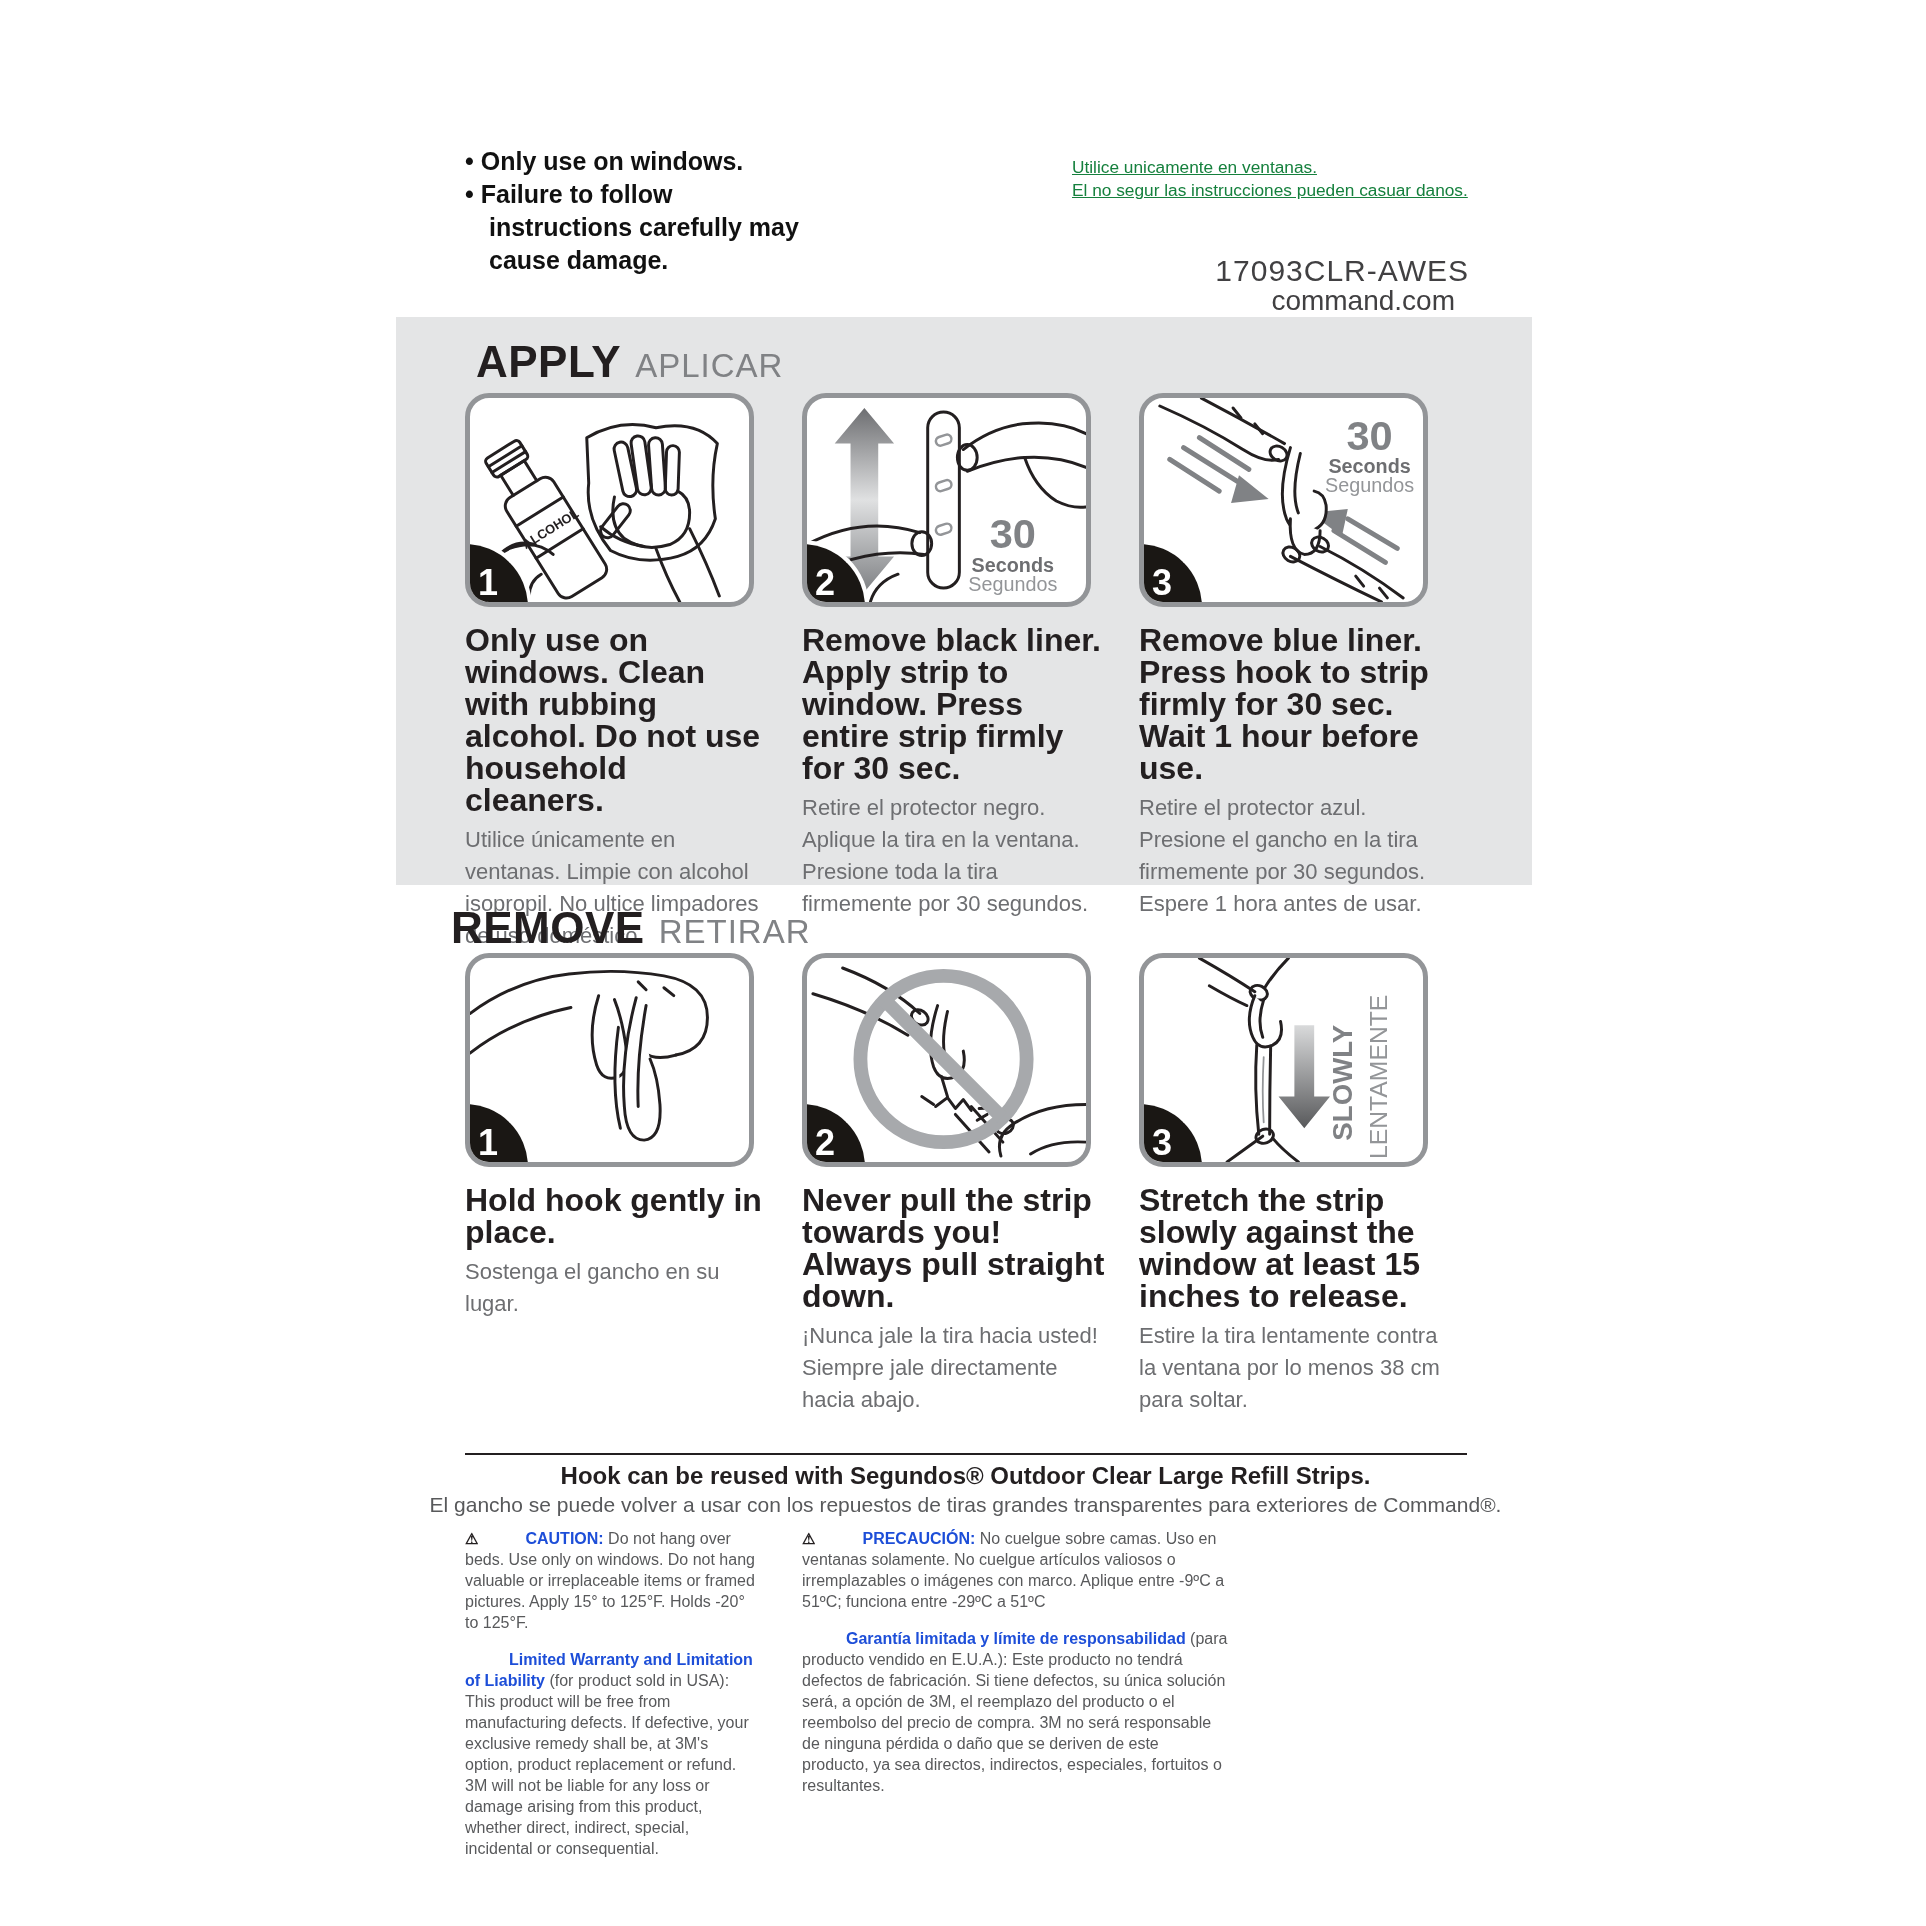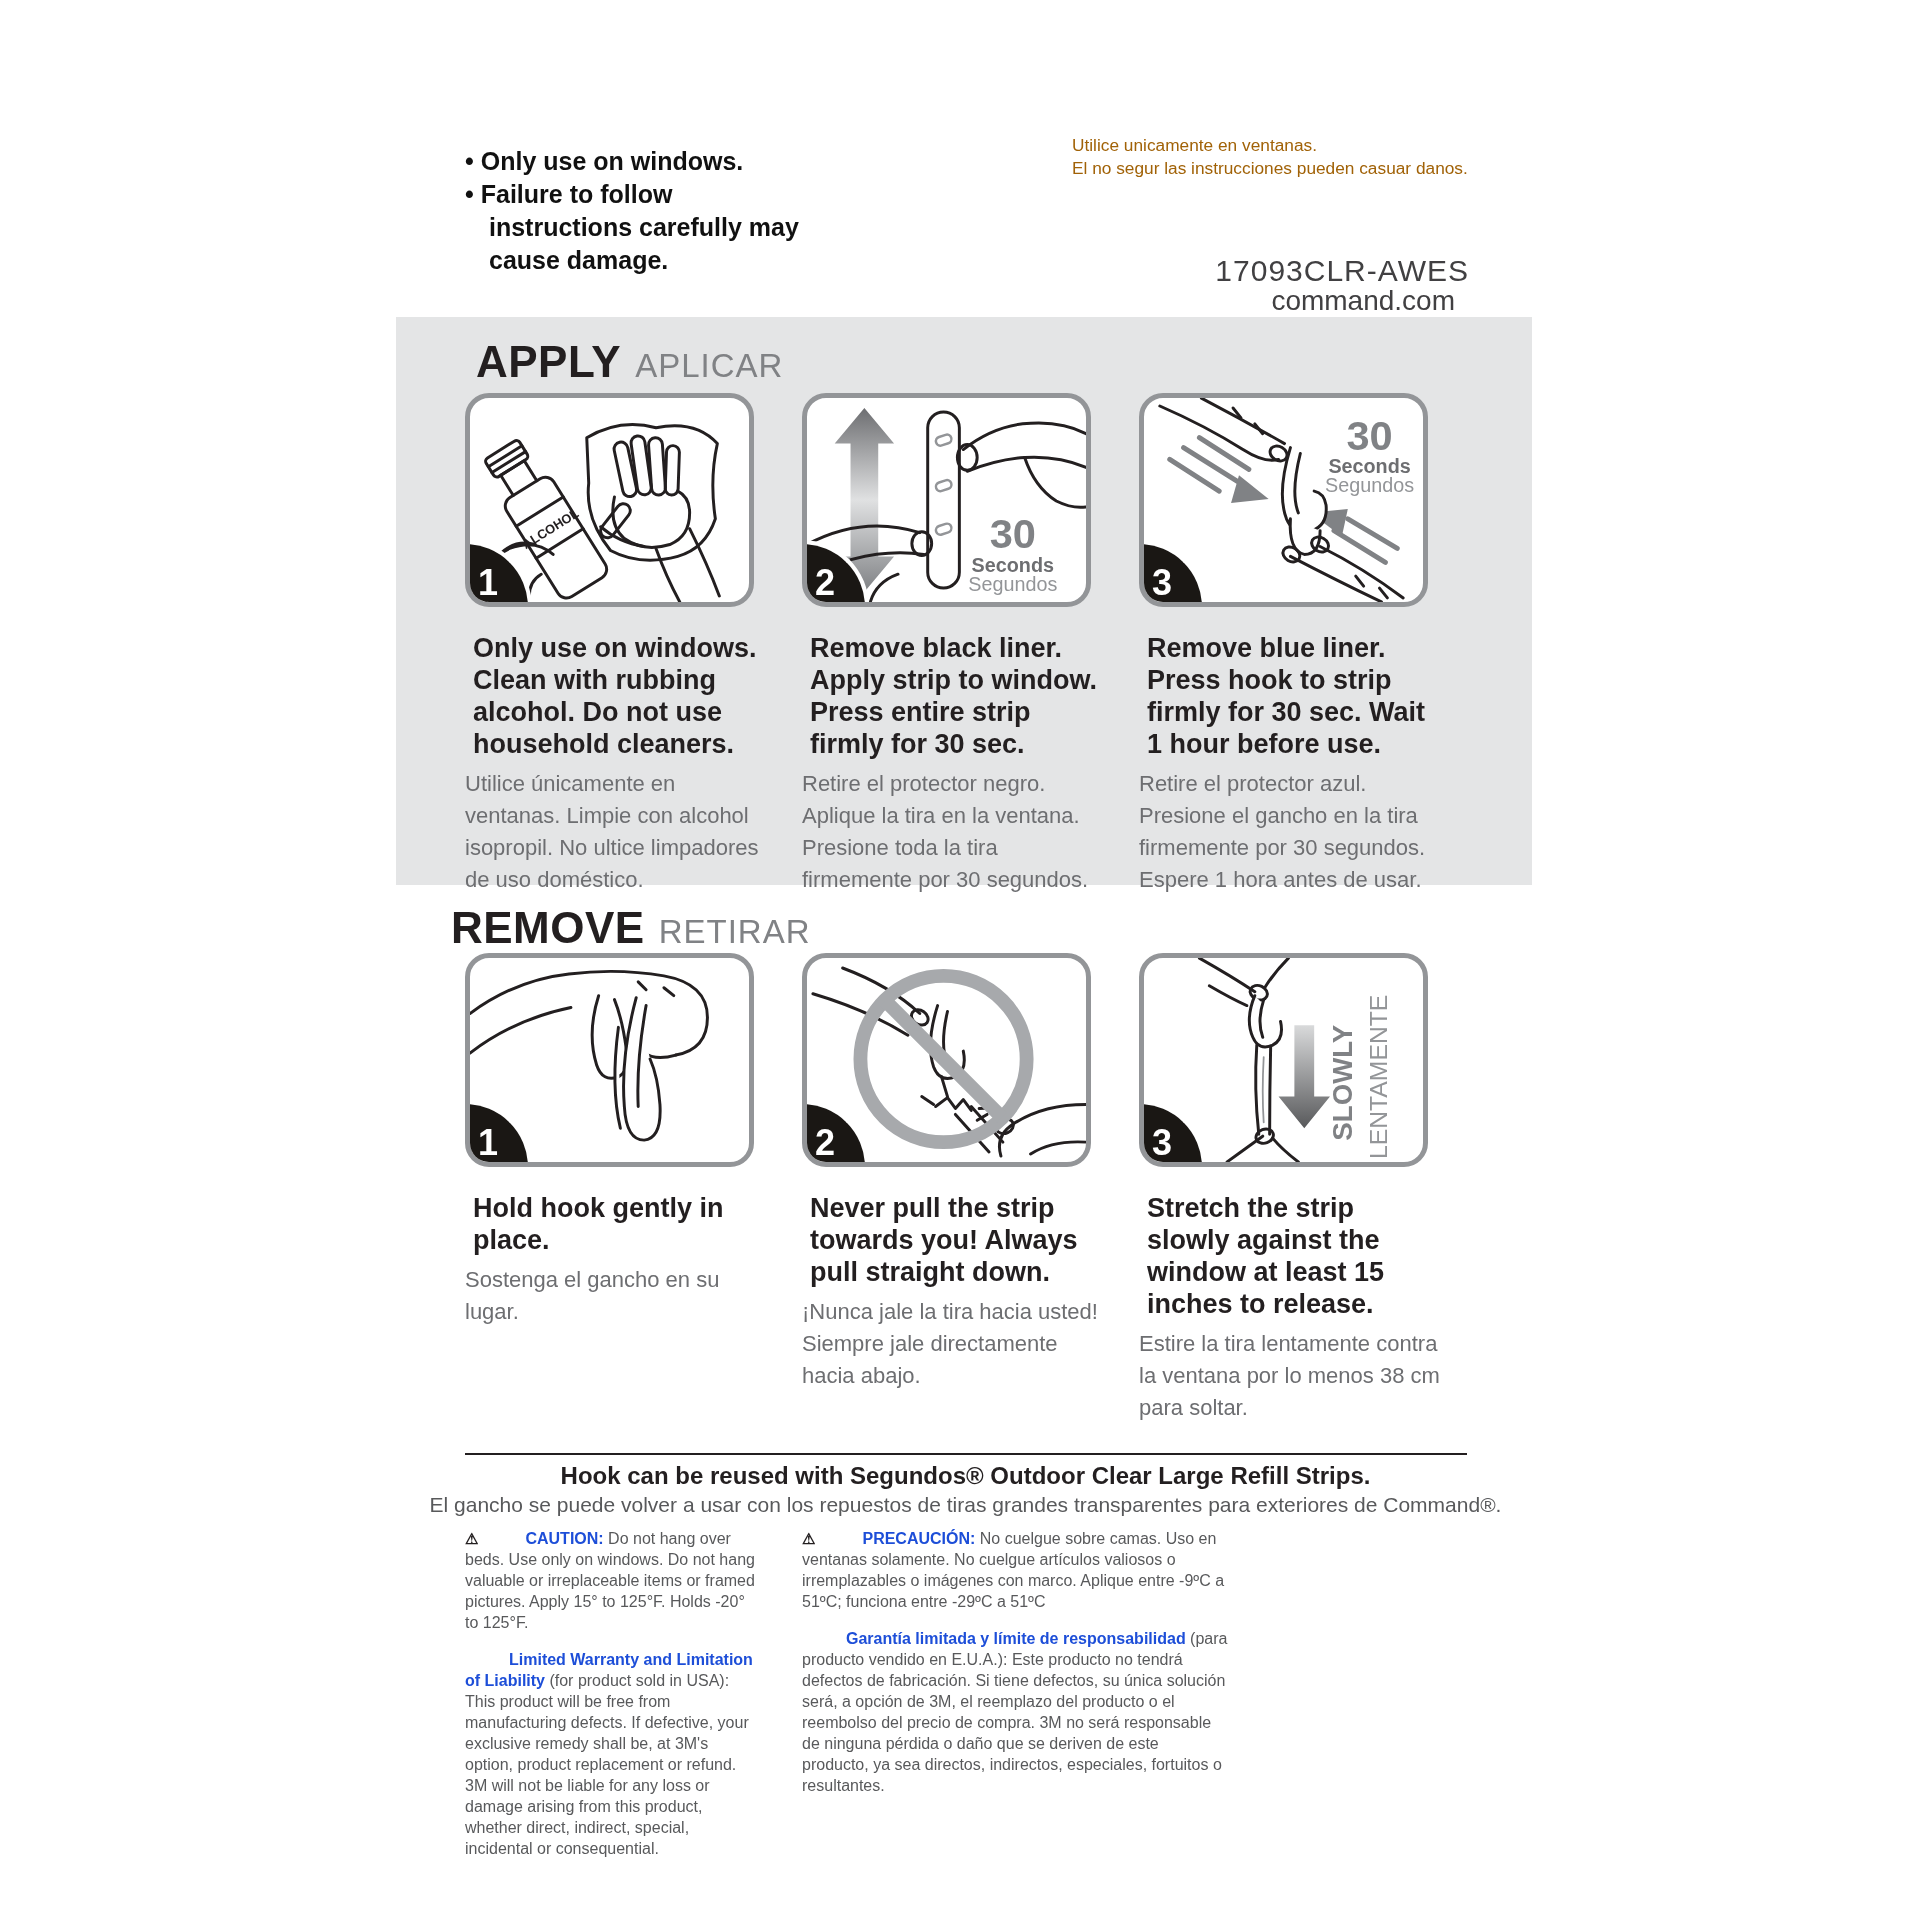--- a/index.html
+++ b/index.html
@@ -3,22 +3,22 @@
 <meta charset="utf-8">
 <style>
   html,body{margin:0;padding:0;background:#fff;}
   .page{position:relative;width:1600px;height:1927px;background:#ffffff;
         font-family:"Liberation Sans", sans-serif;color:#231f20;overflow:hidden;}
 
   
   .top-bullets{position:absolute;left:465px;top:145px;width:342px;
                font-size:25px;font-weight:bold;line-height:33px;color:#111;}
   .top-bullets .bi{display:block;padding-left:24px;text-indent:-24px;}
-  .top-es{position:absolute;left:1072px;top:134px;width:455px;
-          font-size:17.3px;line-height:23px;color:#a16207;}
+  .top-es{position:absolute;left:1072px;top:156px;width:455px;
+          font-size:17.3px;line-height:23px;color:#15803d;text-decoration:underline;}
   .code-block{position:absolute;left:1040px;top:255px;width:429px;text-align:right;color:#414042;}
   .code-block .code{font-size:30px;letter-spacing:1px;line-height:32px;}
   .code-block .site{font-size:28px;line-height:28px;padding-right:14px;}
 
   
   .gray-panel{position:absolute;left:396px;top:317px;width:1136px;height:568px;background:#e4e5e6;}
 
   .sec-title{position:absolute;font-size:44px;font-weight:800;letter-spacing:0.5px;color:#231f20;}
   .sec-title .sub{font-size:33px;font-weight:400;color:#808285;margin-left:14px;letter-spacing:1px;}
   .apply-title{left:465px;top:337px;margin-left:11px;}
@@ -30,21 +30,21 @@
   .badge{position:absolute;left:-5px;bottom:-5px;width:63px;height:63px;background:#1a1714;
          border-top-right-radius:100% 100%;border-top:4px solid #fff;border-right:4px solid #fff;}
   .badge span{position:absolute;left:13px;bottom:3px;color:#fff;font-size:36px;font-weight:bold;}
 
   .apply-fig1{left:465px;top:393px;} .apply-fig2{left:802px;top:393px;} .apply-fig3{left:1139px;top:393px;}
   .rem-fig1{left:465px;top:953px;}  .rem-fig2{left:802px;top:953px;}  .rem-fig3{left:1139px;top:953px;}
 
   .stepcol{position:absolute;width:309px;}
   .apply-t1{left:465px;top:624px;} .apply-t2{left:802px;top:624px;} .apply-t3{left:1139px;top:624px;}
   .rem-t1{left:465px;top:1184px;}  .rem-t2{left:802px;top:1184px;}  .rem-t3{left:1139px;top:1184px;}
-  .stepcol h3{margin:8px;font-size:27px;font-weight:bold;line-height:32px;color:#231f20;}
+  .stepcol h3{margin:0;font-size:32px;font-weight:bold;line-height:32px;color:#231f20;}
   .stepcol p{margin:8px 0 0 0;font-size:22px;line-height:32px;color:#6d6e71;}
 
   
   .rule{position:absolute;left:465px;top:1453px;width:1002px;border-top:2px solid #231f20;}
   .reuse-en{position:absolute;left:396px;top:1462px;width:1139px;text-align:center;
             font-size:24px;font-weight:bold;color:#231f20;}
   .reuse-es{position:absolute;left:396px;top:1493px;width:1139px;text-align:center;
             font-size:21px;color:#58595b;}
   .fcol{position:absolute;top:1528px;font-size:16px;line-height:21px;color:#58595b;}
   .fcol-left{left:465px;width:293px;}

